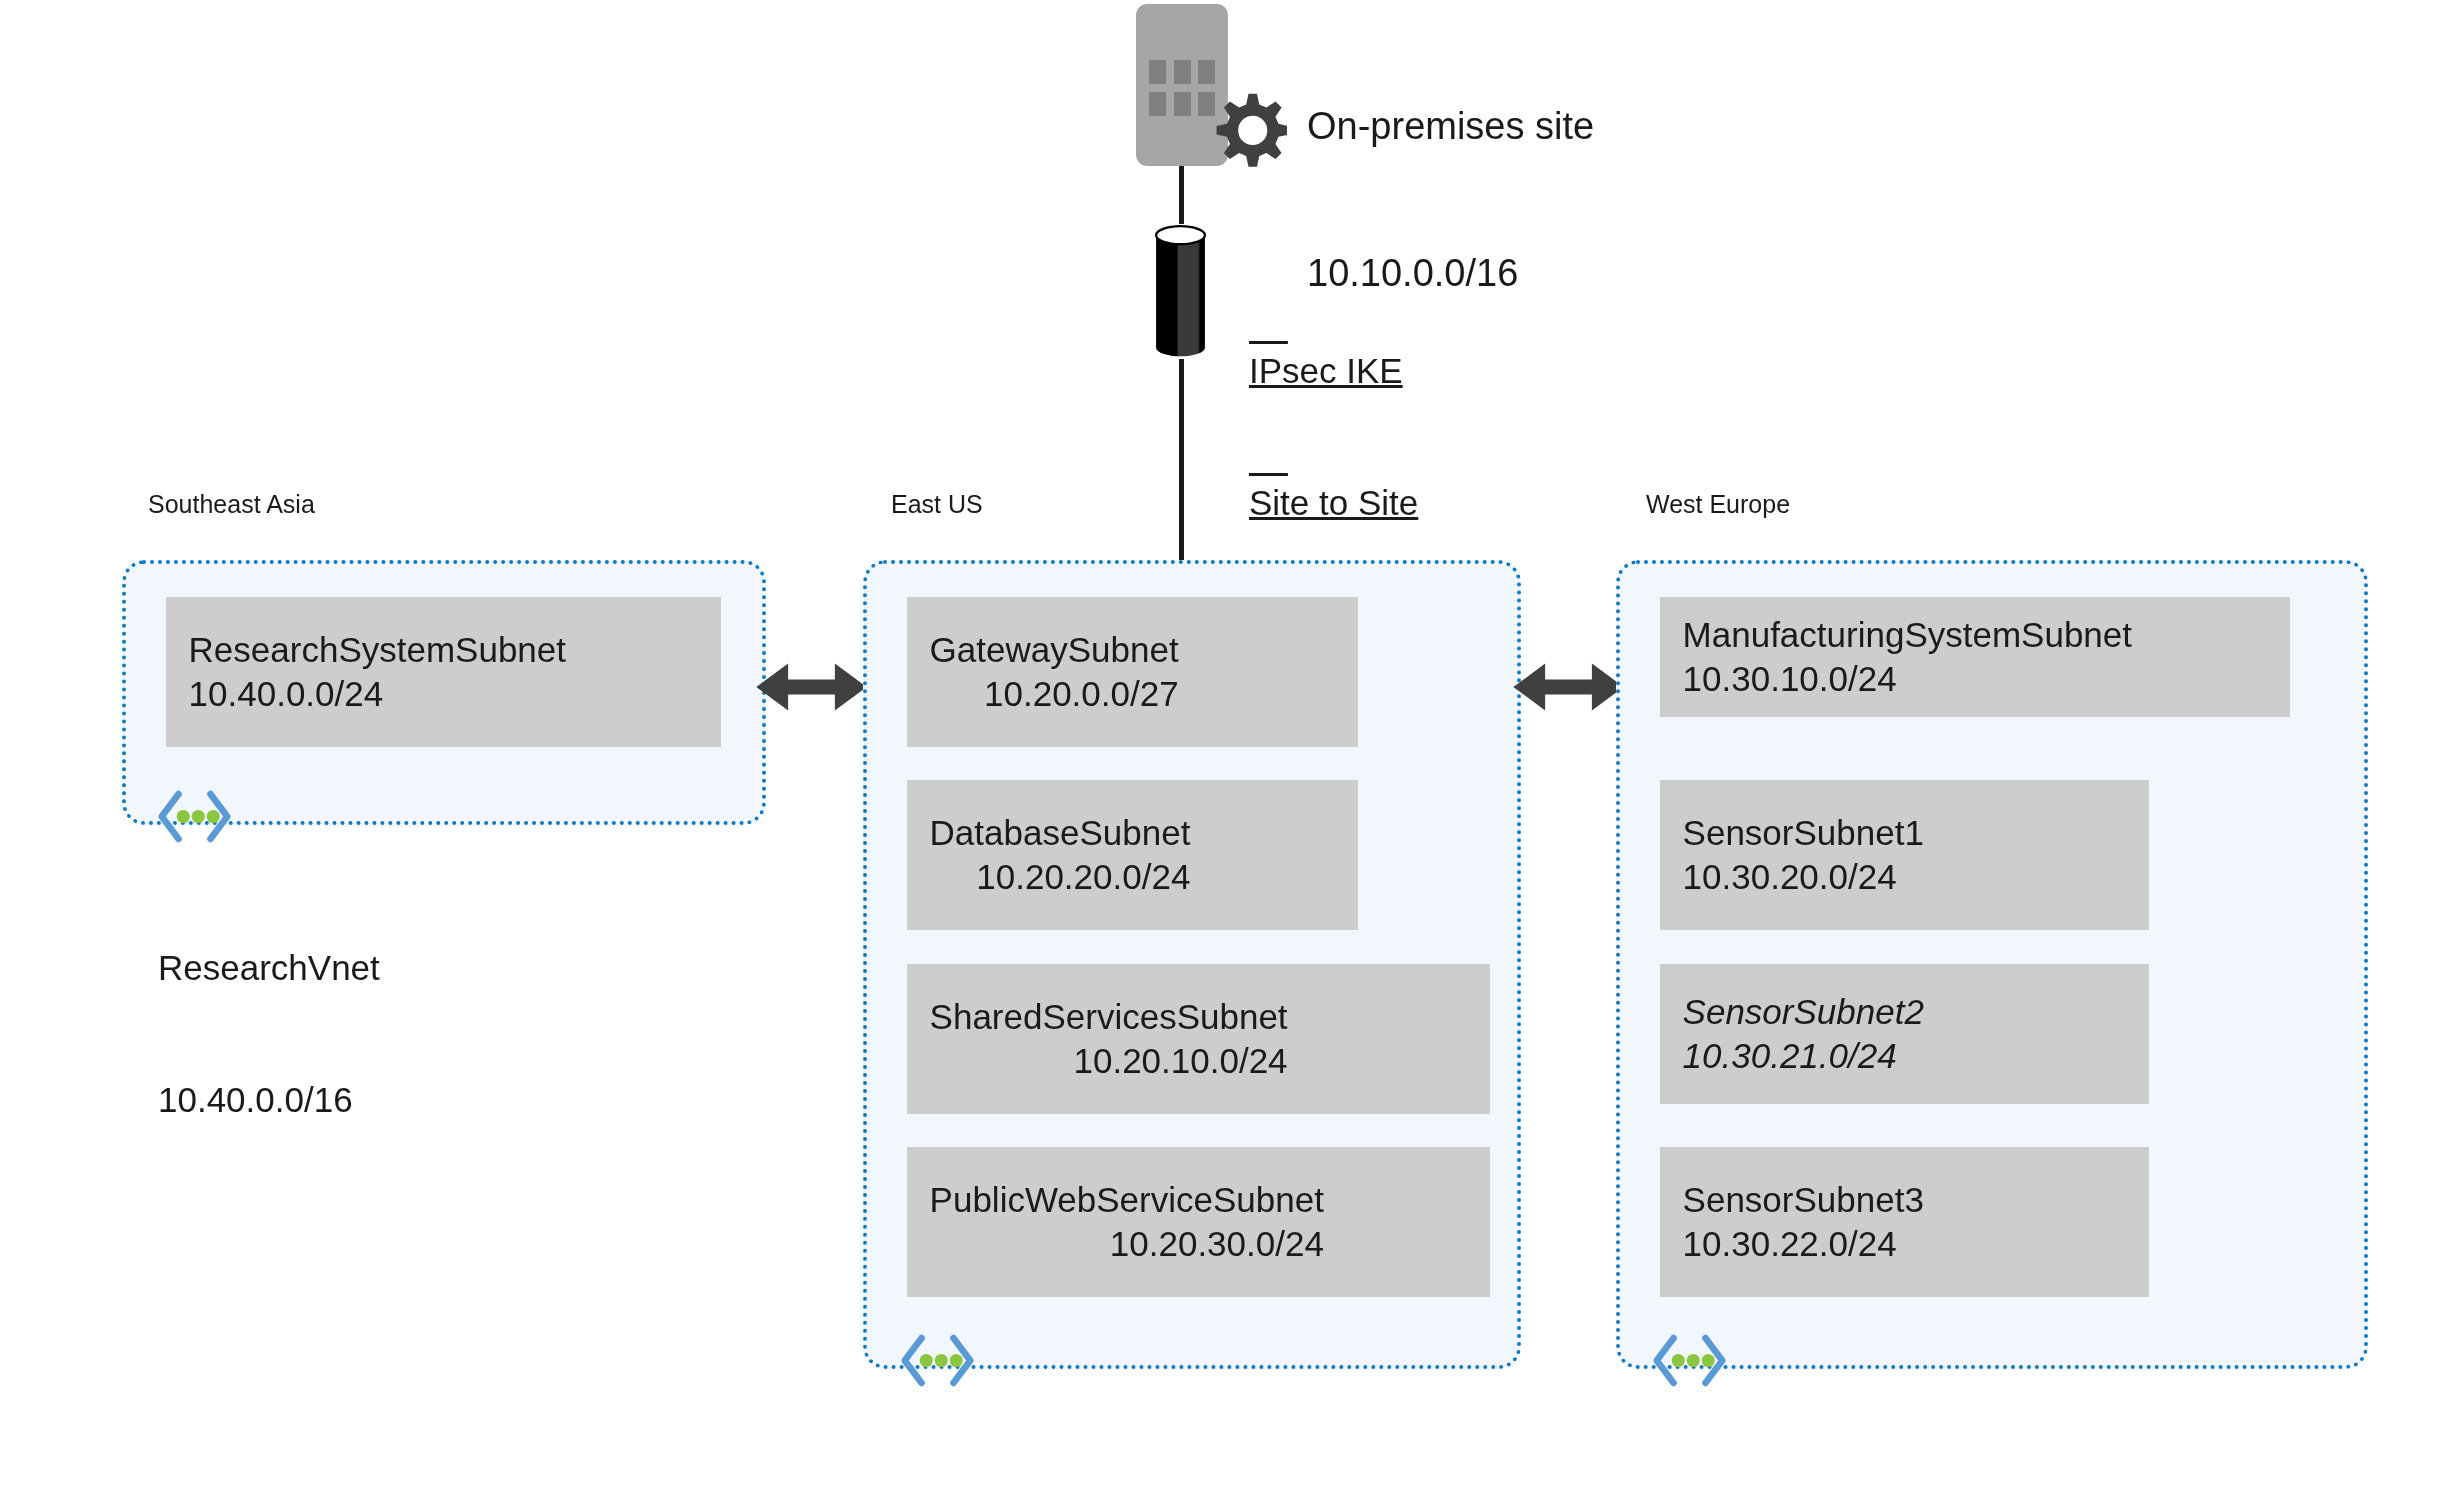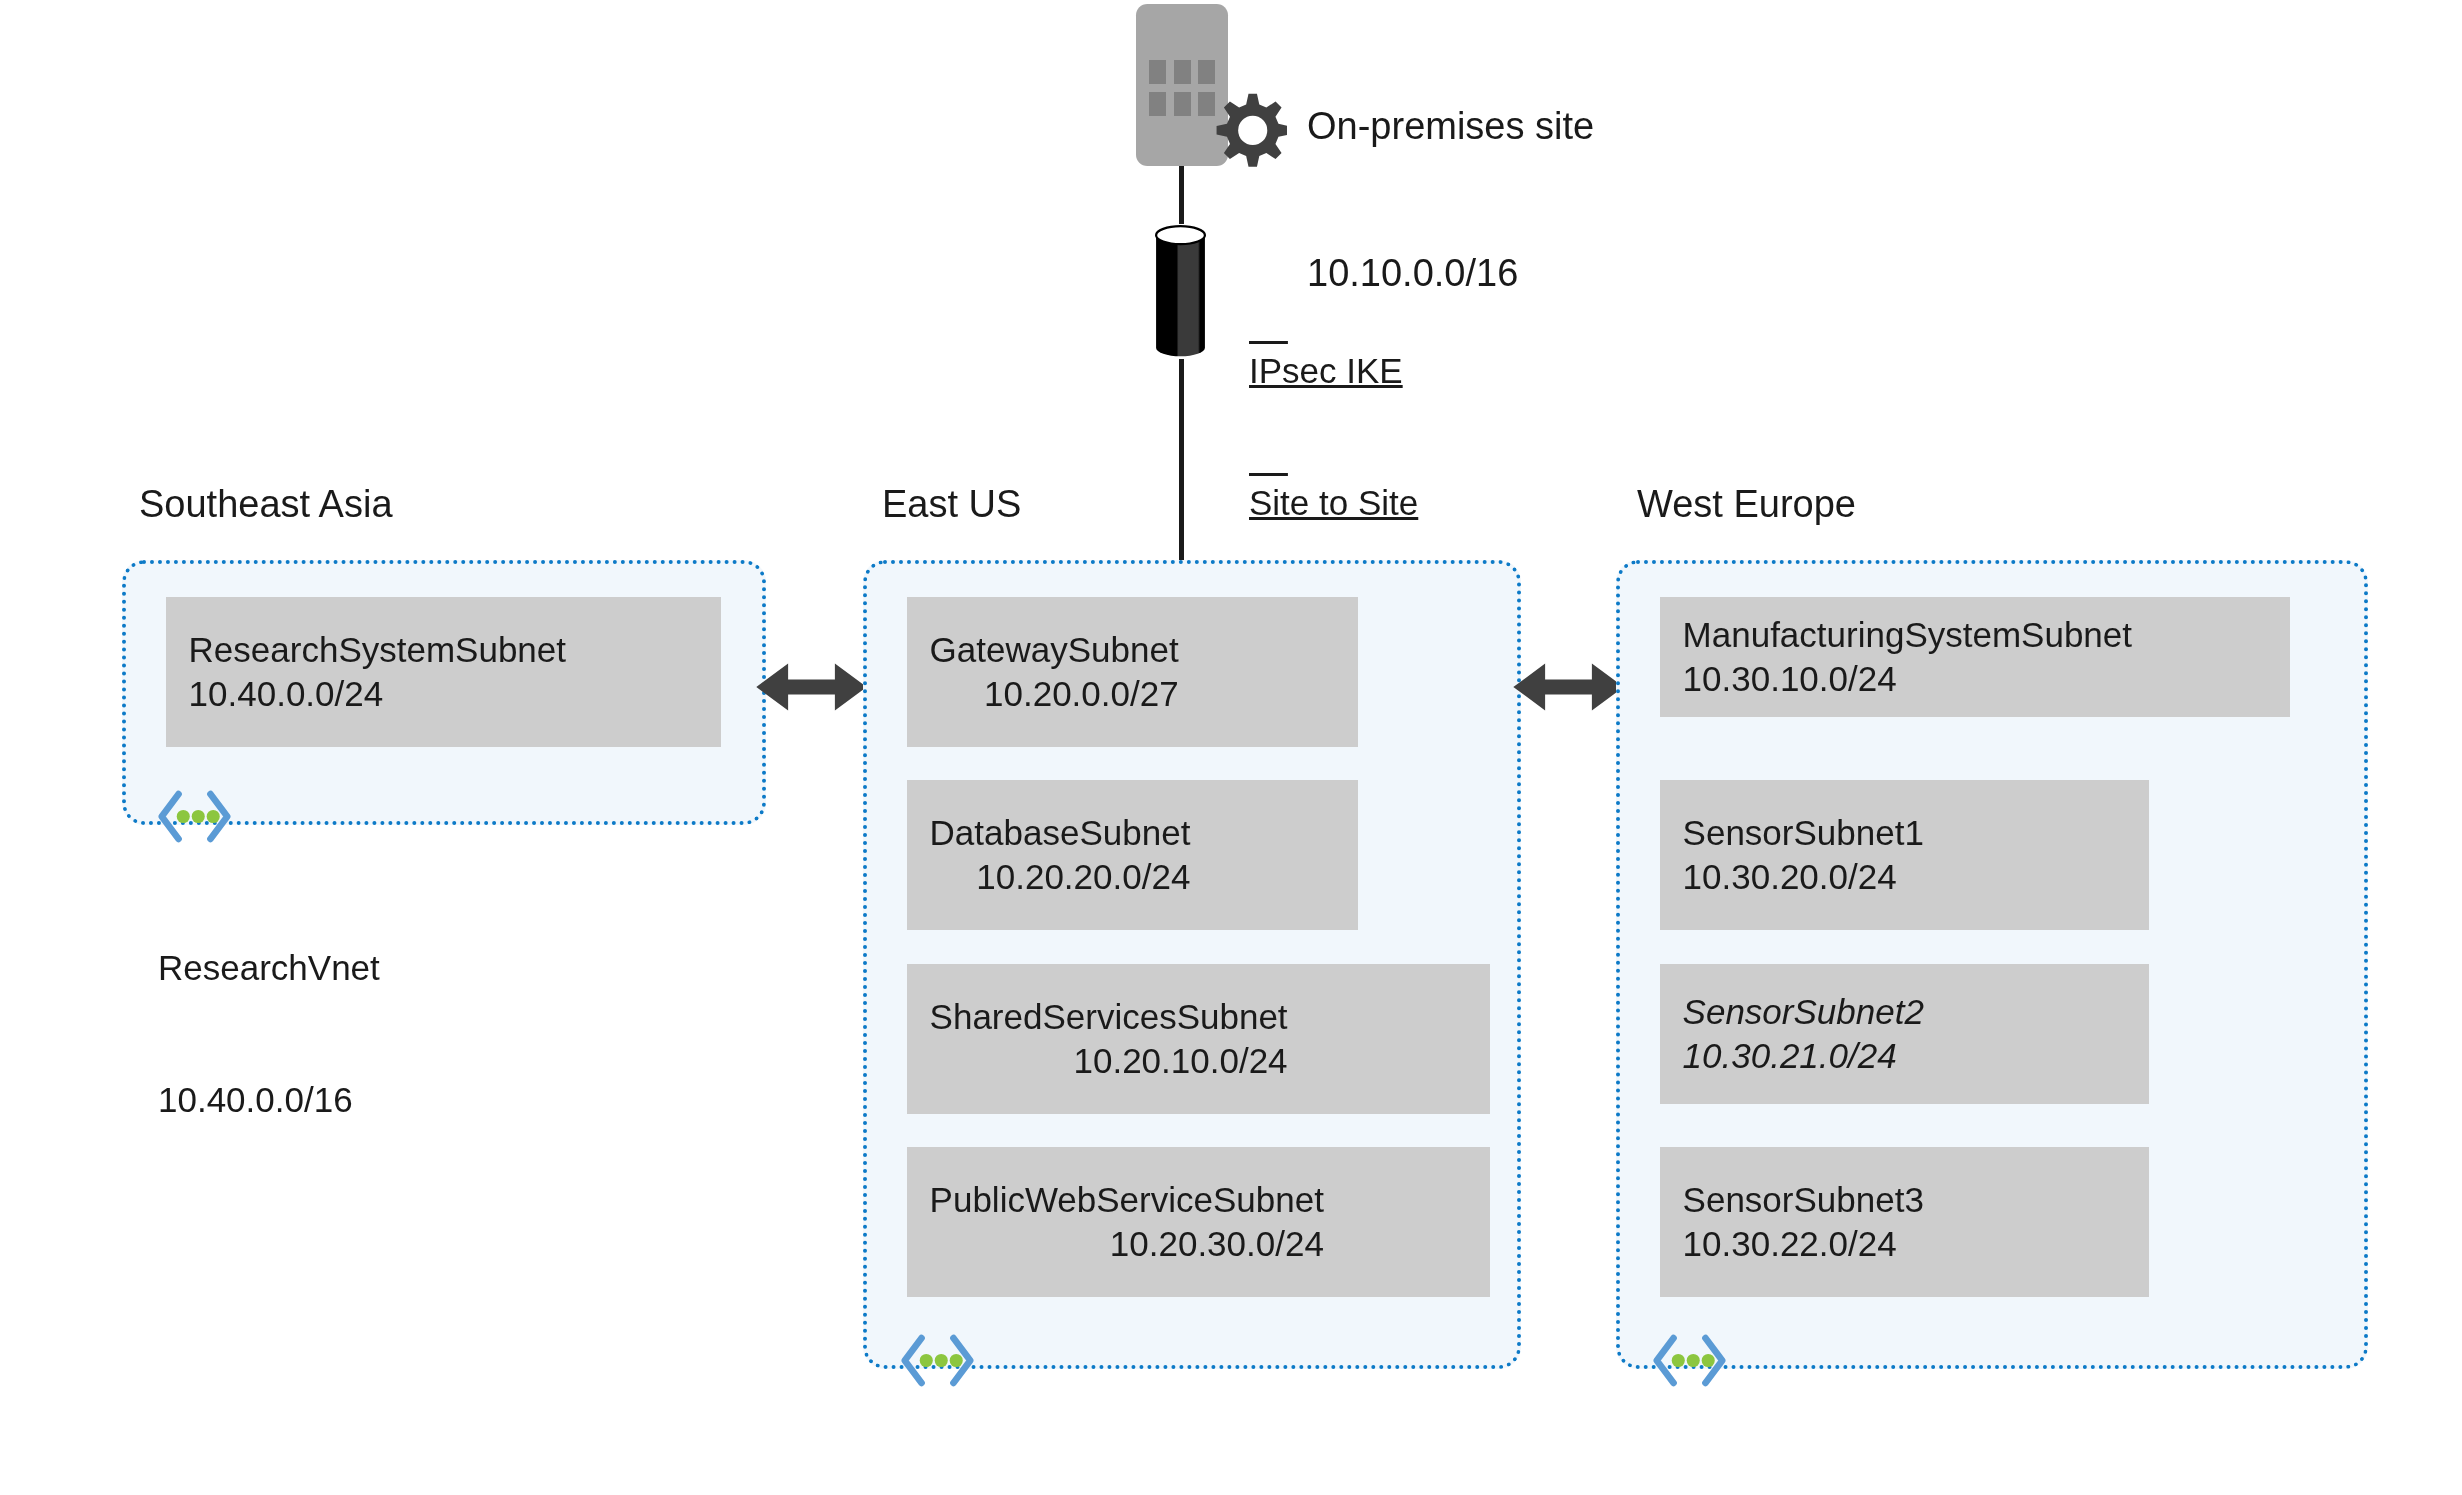--- a/index.html
+++ b/index.html
@@ -90,24 +90,25 @@
     font-size: 38px;
     line-height: 49px;
     color: #1a1a1a;
     white-space: pre;
     margin-left: 36px;
   }
 
   
   .region-label {
     position: absolute;
-    font-size: 38px;
+    font-size: 25px;
     line-height: 41px;
     color: #1a1a1a;
     white-space: nowrap;
+    margin-left: 9px;
   }
 
   
   .vnet-box {
     position: absolute;
     background: #f1f7fc;
     border-radius: 22px;
     box-sizing: border-box;
     border: 4.7px dotted #0d7ac7;
   }

